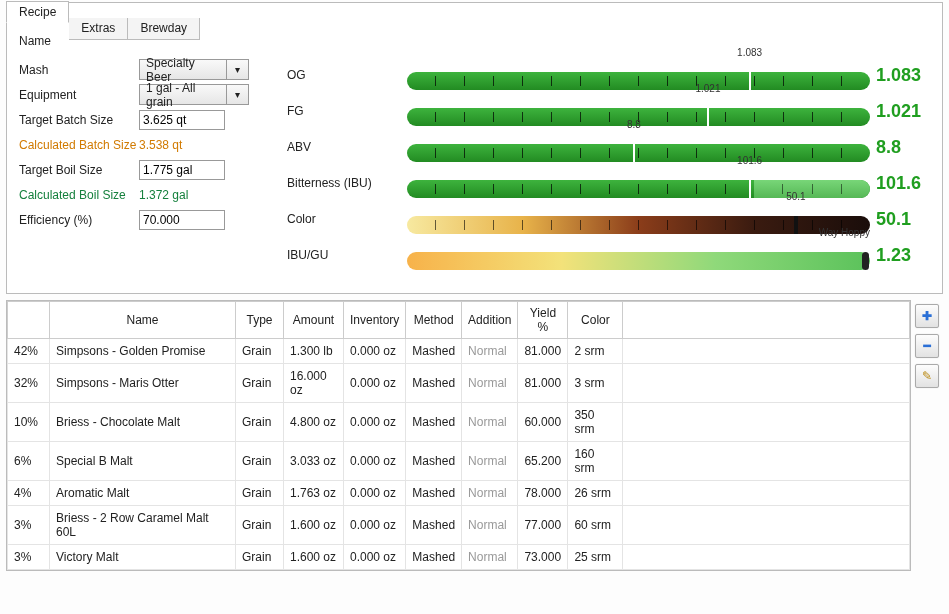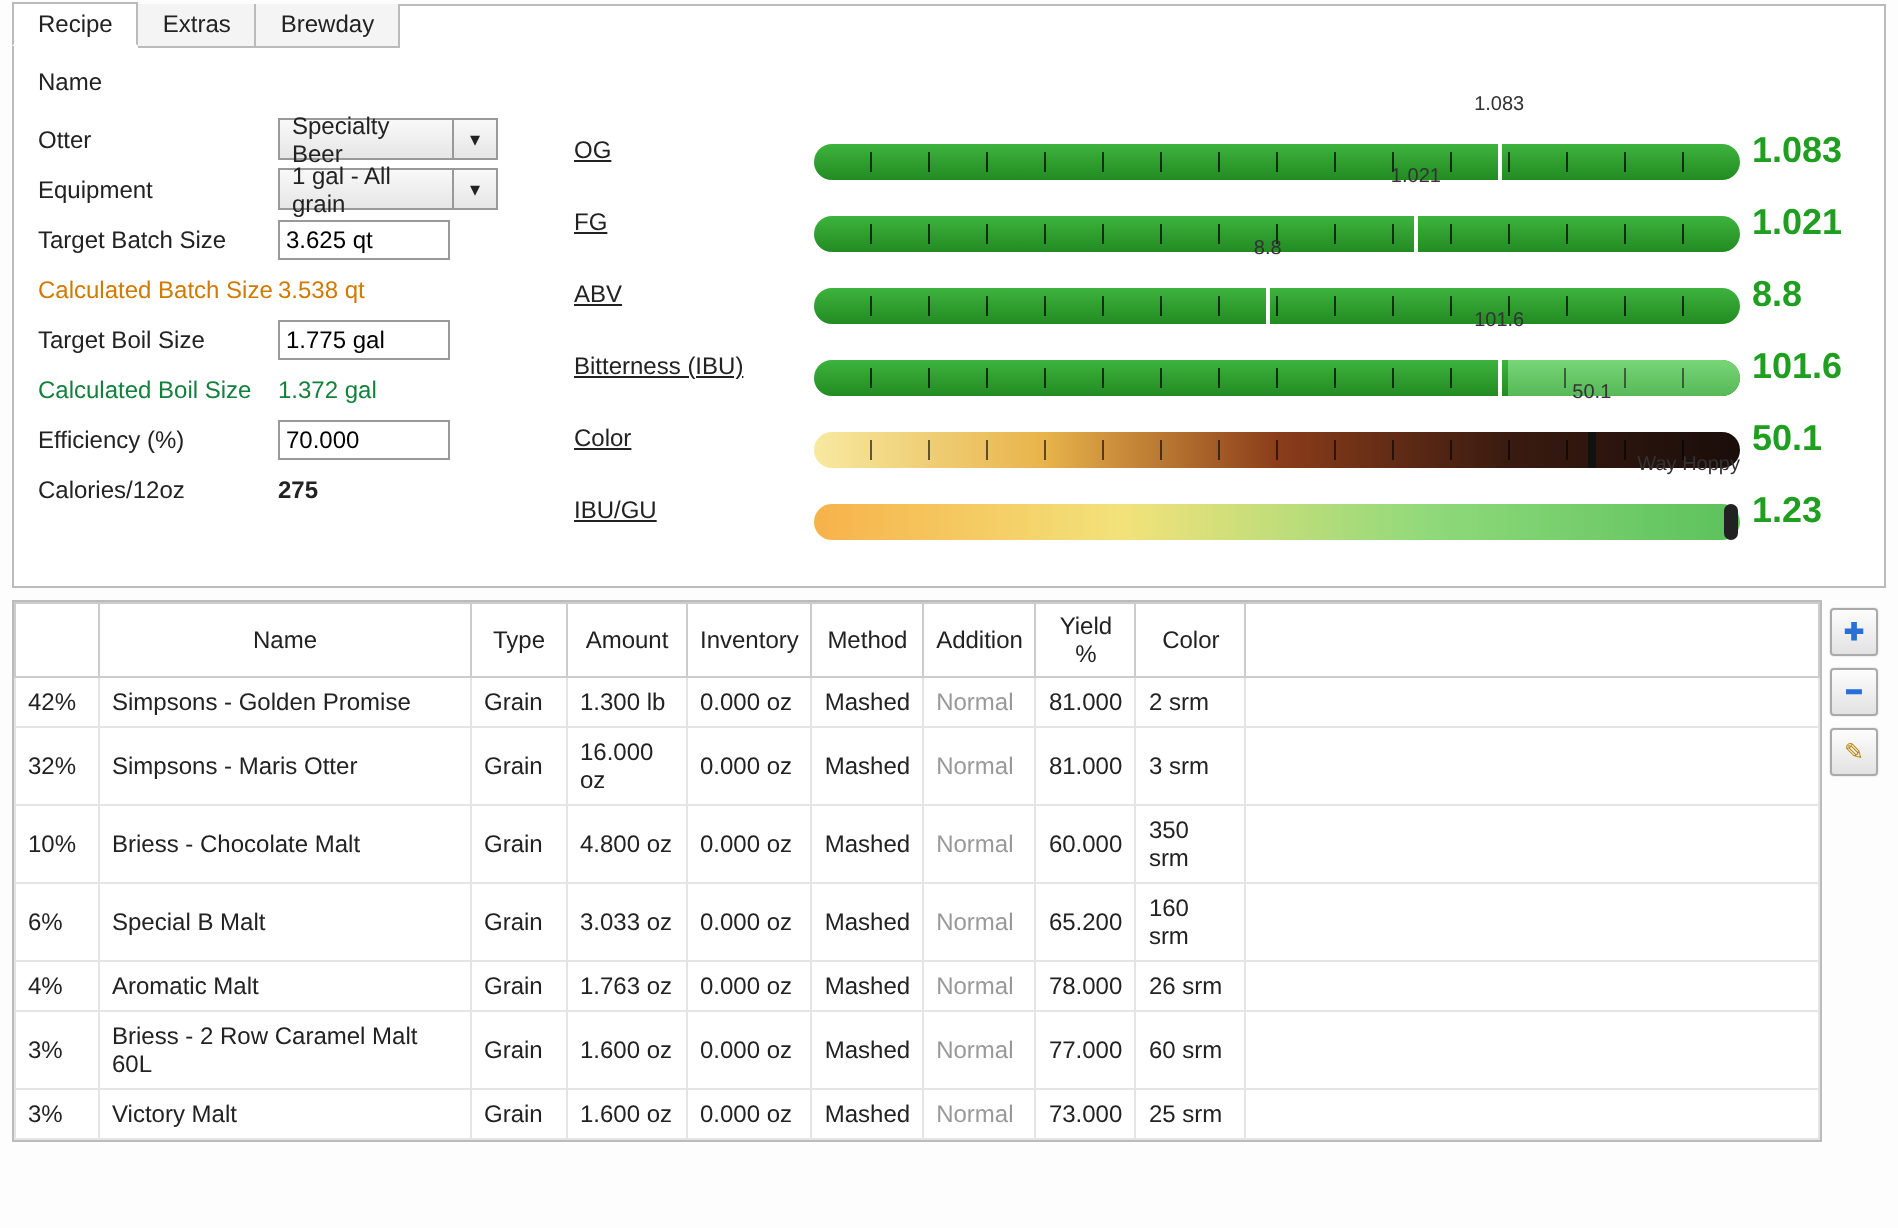--- a/index.html
+++ b/index.html
@@ -30,21 +30,21 @@
     border-bottom: 1px solid #fff;
     background: #fff;
     cursor: pointer;
     font-size: 12px;
     position: relative;
     top: -1px;
   }
   .tab.inactive {
     border-bottom: 1px solid #bbb;
     background: #f4f4f4;
-    top: 0px;
+    top: 16px;
     border-top: none;
     border-left: none;
   }
   .tab.inactive:first-of-type { border-left: 1px solid #bbb; }
   .tab:not(.active) { }
   .top-content {
     display: flex;
     padding: 8px 12px 20px 12px;
   }
   .left-col { width: 258px; }
@@ -76,21 +76,21 @@
   }
   .combo-btn {
     border: 1px solid #999; border-left: none;
     width: 22px; height: 21px;
     background: linear-gradient(#f9f9f9,#e6e6e6);
     display: inline-flex; align-items:center; justify-content:center;
     font-size: 10px;
   }
   
   .gauge-row { display:flex; align-items:center; height:36px; }
-  .gauge-label { width:120px;text-decoration:underline; }
+  .gauge-label { width:120px; }
   .gauge-wrap { flex:1; position:relative; padding-top:12px; }
   .gauge-bar {
     height: 18px;
     border-radius: 9px;
     position: relative;
     background: #2d9d2d;
     overflow: hidden;
   }
   .gauge-full { background: linear-gradient(#3db33d,#228b22); }
   .ticks {
@@ -159,21 +159,21 @@
     <div class="tab inactive">Brewday</div>
   </div>
 
   <div class="row" style="padding:8px 12px 0 12px;">
     <label style="width:36px;">Name</label>
   </div>
 
   <div class="top-content">
     <div class="left-col">
       <div class="row">
-        <label>Otter</label>
+        <label>Mash</label>
         <span class="combo">
           <span class="combo-val">Specialty Beer</span>
           <span class="combo-btn">
               <span>▾</span>
             </span>
         </span>
       </div>
       <div class="row">
         <label>Equipment</label>
         <span class="combo">
@@ -195,24 +195,20 @@
         <label>Target Boil Size</label>
         <input type="text" class="num-input" value="1.775 gal" style="">
       </div>
       <div class="row">
         <label class="blue">Calculated Boil Size</label>
         <span class="blue">1.372 gal</span>
       </div>
       <div class="row">
         <label>Efficiency (%)</label>
         <input type="text" class="num-input" value="70.000" style="">
-      </div>
-      <div class="row">
-        <label>Calories/12oz</label>
-        <span class="bold">275</span>
       </div>
     </div>
 
     <div class="right-col">
 
       <div class="gauge-row">
         <div class="gauge-label">OG</div>
         <div class="gauge-wrap">
           <span class="marker-top" style="left:74%;">1.083</span>
           <div class="gauge-bar gauge-full">

